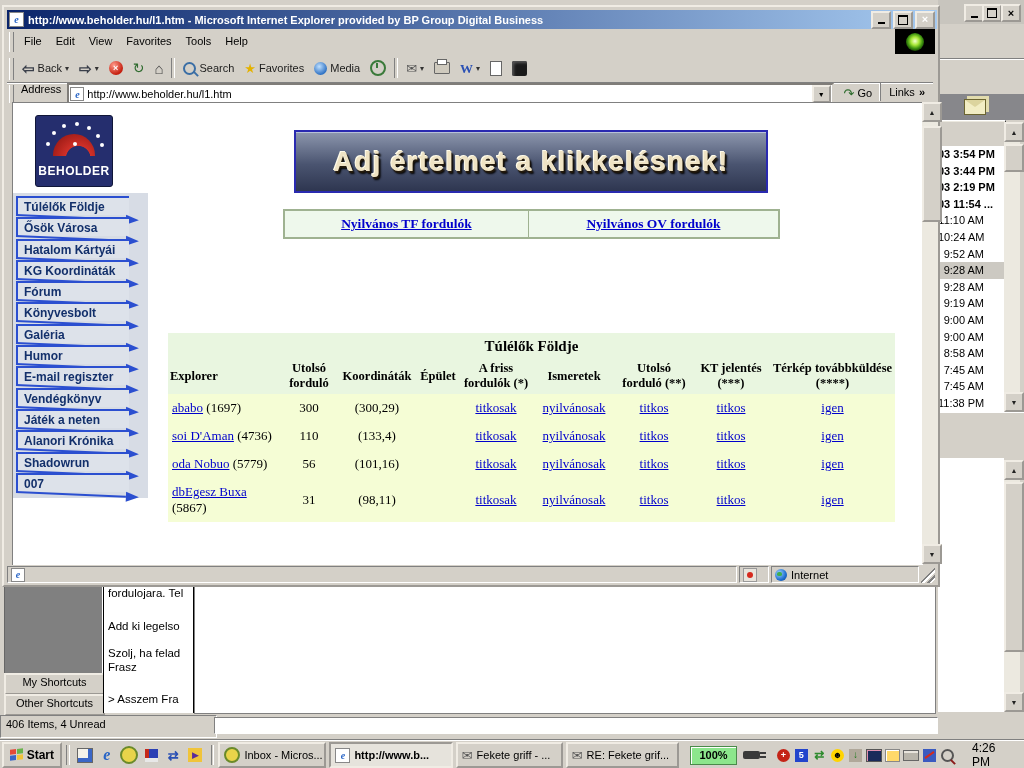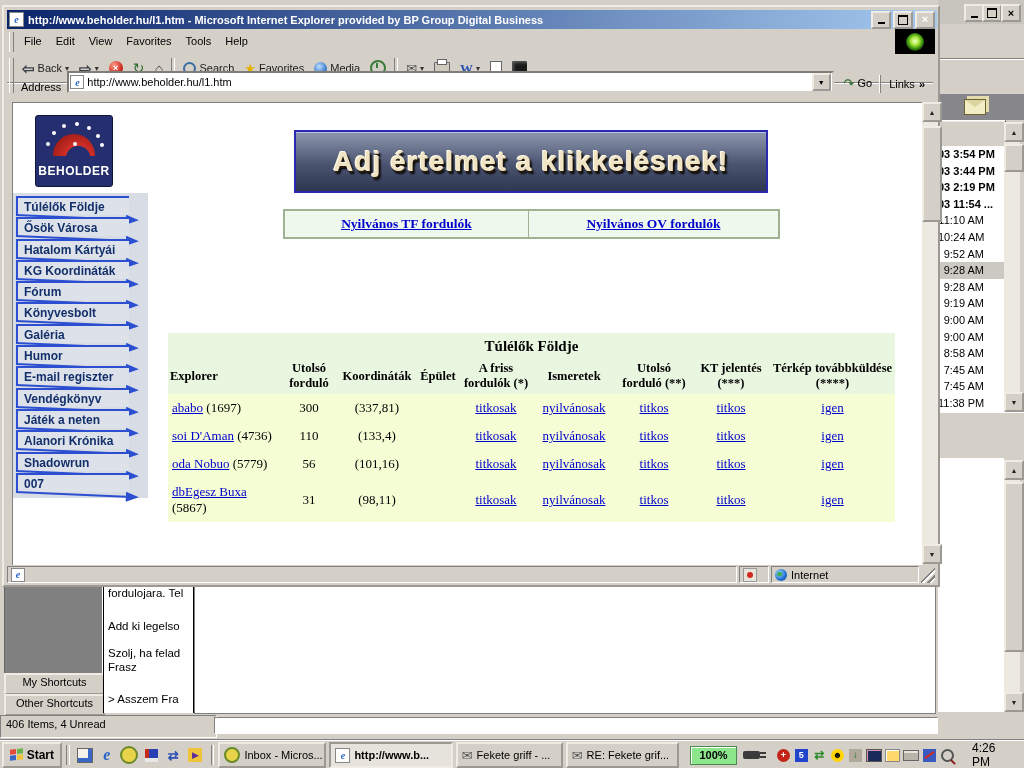--- a/index.html
+++ b/index.html
@@ -36,21 +36,21 @@
   .ico-star{color:#e4b200;font-size:13px;line-height:1}
   .ico-media{width:13px;height:13px;border-radius:50%;background:radial-gradient(circle at 40% 35%,#bfe0ff,#2f72c4 70%);display:inline-block}
   .ico-clockc{width:12px;height:12px;border-radius:50%;border:2px solid #3a7a3a;position:relative;display:inline-block}
   .ico-clockc::after{content:"";position:absolute;left:4px;top:1px;width:2px;height:5px;background:#3a7a3a}
   .ico-mail{font-size:13px;color:#555;line-height:1}
   .ico-print{width:14px;height:10px;background:#cfcabe;border:1px solid #666;border-radius:1px;position:relative;display:inline-block}
   .ico-print::before{content:"";position:absolute;left:2px;top:-4px;width:8px;height:4px;background:#fff;border:1px solid #666}
   .ico-word{color:#2a50b4;font:bold 13px "Liberation Serif",serif;line-height:1}
   .ico-page{width:10px;height:13px;background:#fff;border:1px solid #666;box-shadow:inset 0 3px 0 #fff,inset 0 -2px 0 #fff;display:inline-block}
   .ico-plugin{width:15px;height:15px;background:#1a1a1a;border-radius:2px;box-shadow:inset 2px 2px 3px #555;display:inline-block}
-  .addrbar{left:3px;top:64px;width:926px;height:22px;display:flex;align-items:flex-end}
+  .addrbar{left:3px;top:76px;width:926px;height:22px;display:flex;align-items:flex-start}
   .addr-field{flex:1;height:18px;background:#fff;border:2px inset #d4d0c8;display:flex;align-items:center;padding:0 1px;margin:0 2px}
   .addr-field input{border:none;outline:none;flex:1;font:11px "Liberation Sans",sans-serif;padding-left:3px}
   .drop-btn{width:15px;height:14px;background:#d4d0c8;border:2px outset #f0ece4;font-size:7px;display:flex;align-items:center;justify-content:center}
   .go-btn{display:flex;align-items:center;gap:3px;padding:0 8px;height:20px}
   .links-lbl{display:flex;align-items:center;gap:4px;padding:0 8px;border-left:1px solid #808080;box-shadow:-1px 0 0 #fff;height:18px}
   .content{left:8px;top:95px;width:910px;height:462px;background:#fff;overflow:hidden;border-left:1px solid #808080;border-top:1px solid #808080}
   
   .vscroll{width:16px;background:#ece9e0}
   .sbtn{width:16px;height:16px;background:#d4d0c8;border:2px outset #f0ece4;display:flex;align-items:center;justify-content:center;font-size:7px;color:#222}
   .thumb{width:16px;background:#d4d0c8;border:2px outset #f0ece4}
@@ -408,21 +408,21 @@
           <th>Épület</th>
           <th>A friss fordulók (*)</th>
           <th>Ismeretek</th>
           <th>Utolsó forduló (**)</th>
           <th>KT jelentés (***)</th>
           <th>Térkép továbbküldése (****)</th>
         </tr>
         <tr>
           <td class="name"><a href="#">ababo</a> <span>(1697)</span></td>
           <td>300</td>
-          <td>(337,81)</td>
+          <td>(300,29)</td>
           <td></td>
           <td><a href="#">titkosak</a></td>
           <td><a href="#">nyilvánosak</a></td>
           <td><a href="#">titkos</a></td>
           <td><a href="#">titkos</a></td>
           <td><a href="#">igen</a></td>
         </tr>
         <tr>
           <td class="name"><a href="#">soi D'Aman</a> <span>(4736)</span></td>
           <td>110</td>

